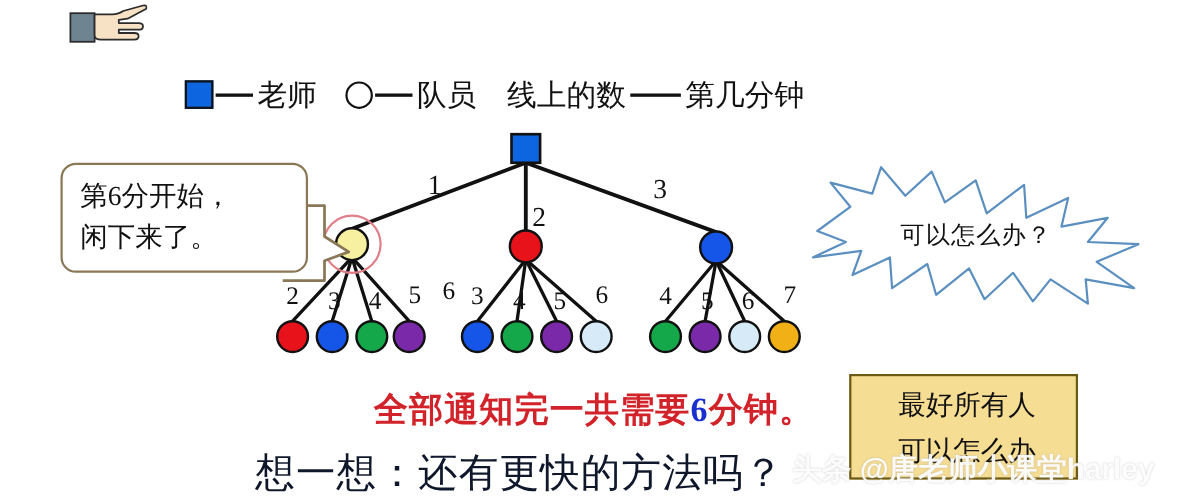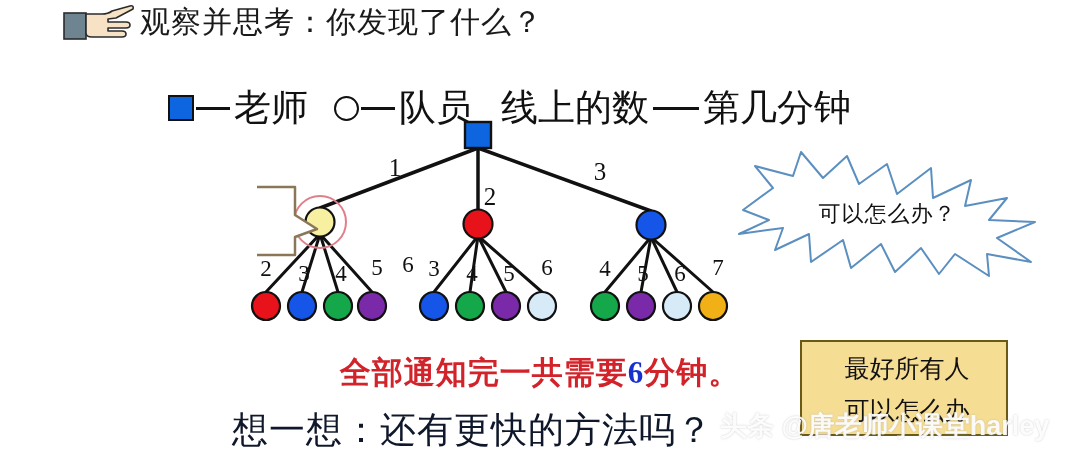--- a/index.html
+++ b/index.html
@@ -19,21 +19,21 @@
     font-size:30px;color:#1a1a1a;letter-spacing:1px;white-space:nowrap;
     font-family:"Liberation Serif", serif;font-weight:500;
   }
 
   
   .legend{position:absolute;left:168px;top:68px;display:flex;align-items:center;white-space:nowrap;}
   .legend-square{width:26px;height:26px;background:#0d66e0;border:2px solid #111;box-sizing:border-box;}
   .legend-dash{display:inline-block;width:34px;height:3px;background:#111;margin:0 2px;}
   .legend-dash.long{width:46px;}
   .legend-circle{width:25px;height:25px;border:2.5px solid #111;border-radius:50%;box-sizing:border-box;background:#fff;}
-  .legend-label{font-size:37px;color:#111;margin:15px 2px;font-family:"Liberation Serif", serif;}
+  .legend-label{font-size:27px;color:#111;margin:0 2px;font-family:"Liberation Serif", serif;}
   .legend-gap{display:inline-block;width:24px;}
 
   
   .tree{position:absolute;left:0;top:0;width:1080px;height:452px;pointer-events:none;}
 
   
   .bubble{
     position:absolute;left:55px;top:148px;width:225px;height:100px;
     border:2.5px solid #8a7757;border-radius:14px;background:#fff;
     box-sizing:border-box;
@@ -57,21 +57,21 @@
   
   .red-line{
     position:absolute;left:0;top:352px;width:1080px;text-align:center;
     font-size:31px;color:#d2232a;font-weight:700;letter-spacing:1px;
     font-family:"Liberation Serif", serif;
   }
   .red-line .blue-num{color:#1a2fd0;}
 
   
   .note{
-    position:absolute;left:800px;top:340px;width:208px;height:96px;
+    position:absolute;left:772px;top:340px;width:208px;height:96px;
     background:#f6dd94;border:2px solid #6b5a16;box-sizing:border-box;
     overflow:hidden;
   }
   .note-text{
     position:absolute;left:10px;top:6px;width:190px;
     font-size:25px;line-height:42px;color:#111;text-align:center;
     font-family:"Liberation Serif", serif;
   }
 
   
@@ -93,21 +93,20 @@
 </head>
 <body>
 
 <div class="stage">
 
   <div class="title-row">
     <svg class="hand-icon" viewBox="0 0 72 40">
       <rect x="2" y="10" width="22" height="26" fill="#6e8490" stroke="#2b2b2b" stroke-width="1.6"></rect>
       <path d="M24 11 L40 11 Q46 11 50 8 L68 3 Q72 2 71 6 L54 15 L46 16 L46 19 L64 19 Q68 19 68 22 Q68 25 64 25 L46 25 L46 28 L60 28 Q64 28 64 31 Q64 34 60 34 L30 34 Q24 34 24 30 Z" fill="#f7e2c6" stroke="#2b2b2b" stroke-width="1.6" stroke-linejoin="round"></path>
     </svg>
-    <span class="title-text">观察并思考：你发现了什么？</span>
   </div>
 
   <div class="legend">
     <span class="legend-square"></span>
     <span class="legend-dash"></span>
     <span class="legend-label">老师</span>
     <span class="legend-gap"></span>
     <span class="legend-circle"></span>
     <span class="legend-dash"></span>
     <span class="legend-label">队员</span>
@@ -170,20 +169,26 @@
         <text x="605" y="276" font-size="23" fill="#111" font-family="&quot;Liberation Serif&quot;, serif" text-anchor="middle">4</text>
         <text x="643" y="281" font-size="23" fill="#111" font-family="&quot;Liberation Serif&quot;, serif" text-anchor="middle">5</text>
         <text x="680" y="281" font-size="23" fill="#111" font-family="&quot;Liberation Serif&quot;, serif" text-anchor="middle">6</text>
         <text x="718" y="275" font-size="23" fill="#111" font-family="&quot;Liberation Serif&quot;, serif" text-anchor="middle">7</text>
       </g>
   </svg>
 
   <svg class="bubble-tail" viewBox="0 0 80 75">
     <path d="M2 2 L40 2 L40 30 L62 44 L40 52 L40 70 L2 70" fill="#ffffff" stroke="#8a7757" stroke-width="2.5" stroke-linejoin="round"></path>
   </svg>
+  <div class="bubble">
+    <div class="bubble-text">
+      <div>第6分开始，</div>
+      <div>闲下来了。</div>
+    </div>
+  </div>
 
   <div class="burst-wrap">
     <svg viewBox="0 0 305 128" width="305" height="128">
       <polygon points="8,60 38,38 20,16 58,26 66,2 88,28 112,6 124,34 152,14 162,44 196,18 198,48 236,30 230,56 272,48 254,70 300,72 262,88 296,112 252,104 254,126 220,104 204,124 186,98 160,122 146,94 116,118 108,90 76,112 74,84 40,100 48,78 4,84 34,70" fill="#ffffff" stroke="#5b8fc0" stroke-width="2" stroke-linejoin="round"></polygon>
     </svg>
     <div class="burst-text">可以怎么办？</div>
   </div>
 
   <div class="red-line">
     <span>全部通知完一共需要</span><span class="blue-num">6</span><span>分钟。</span>

